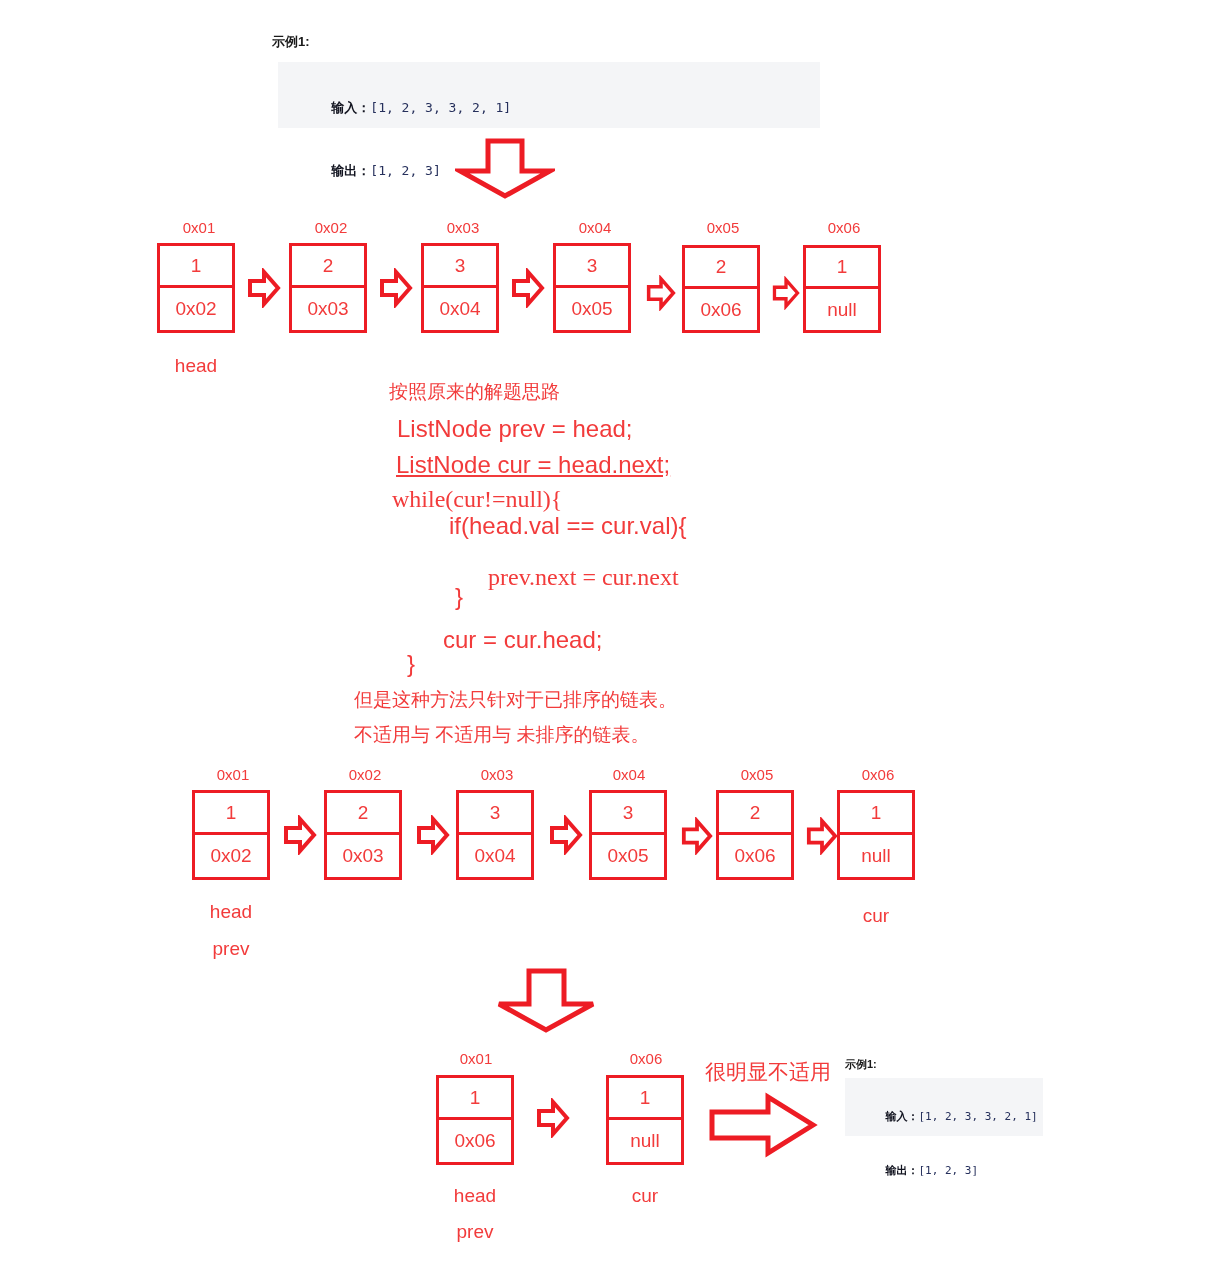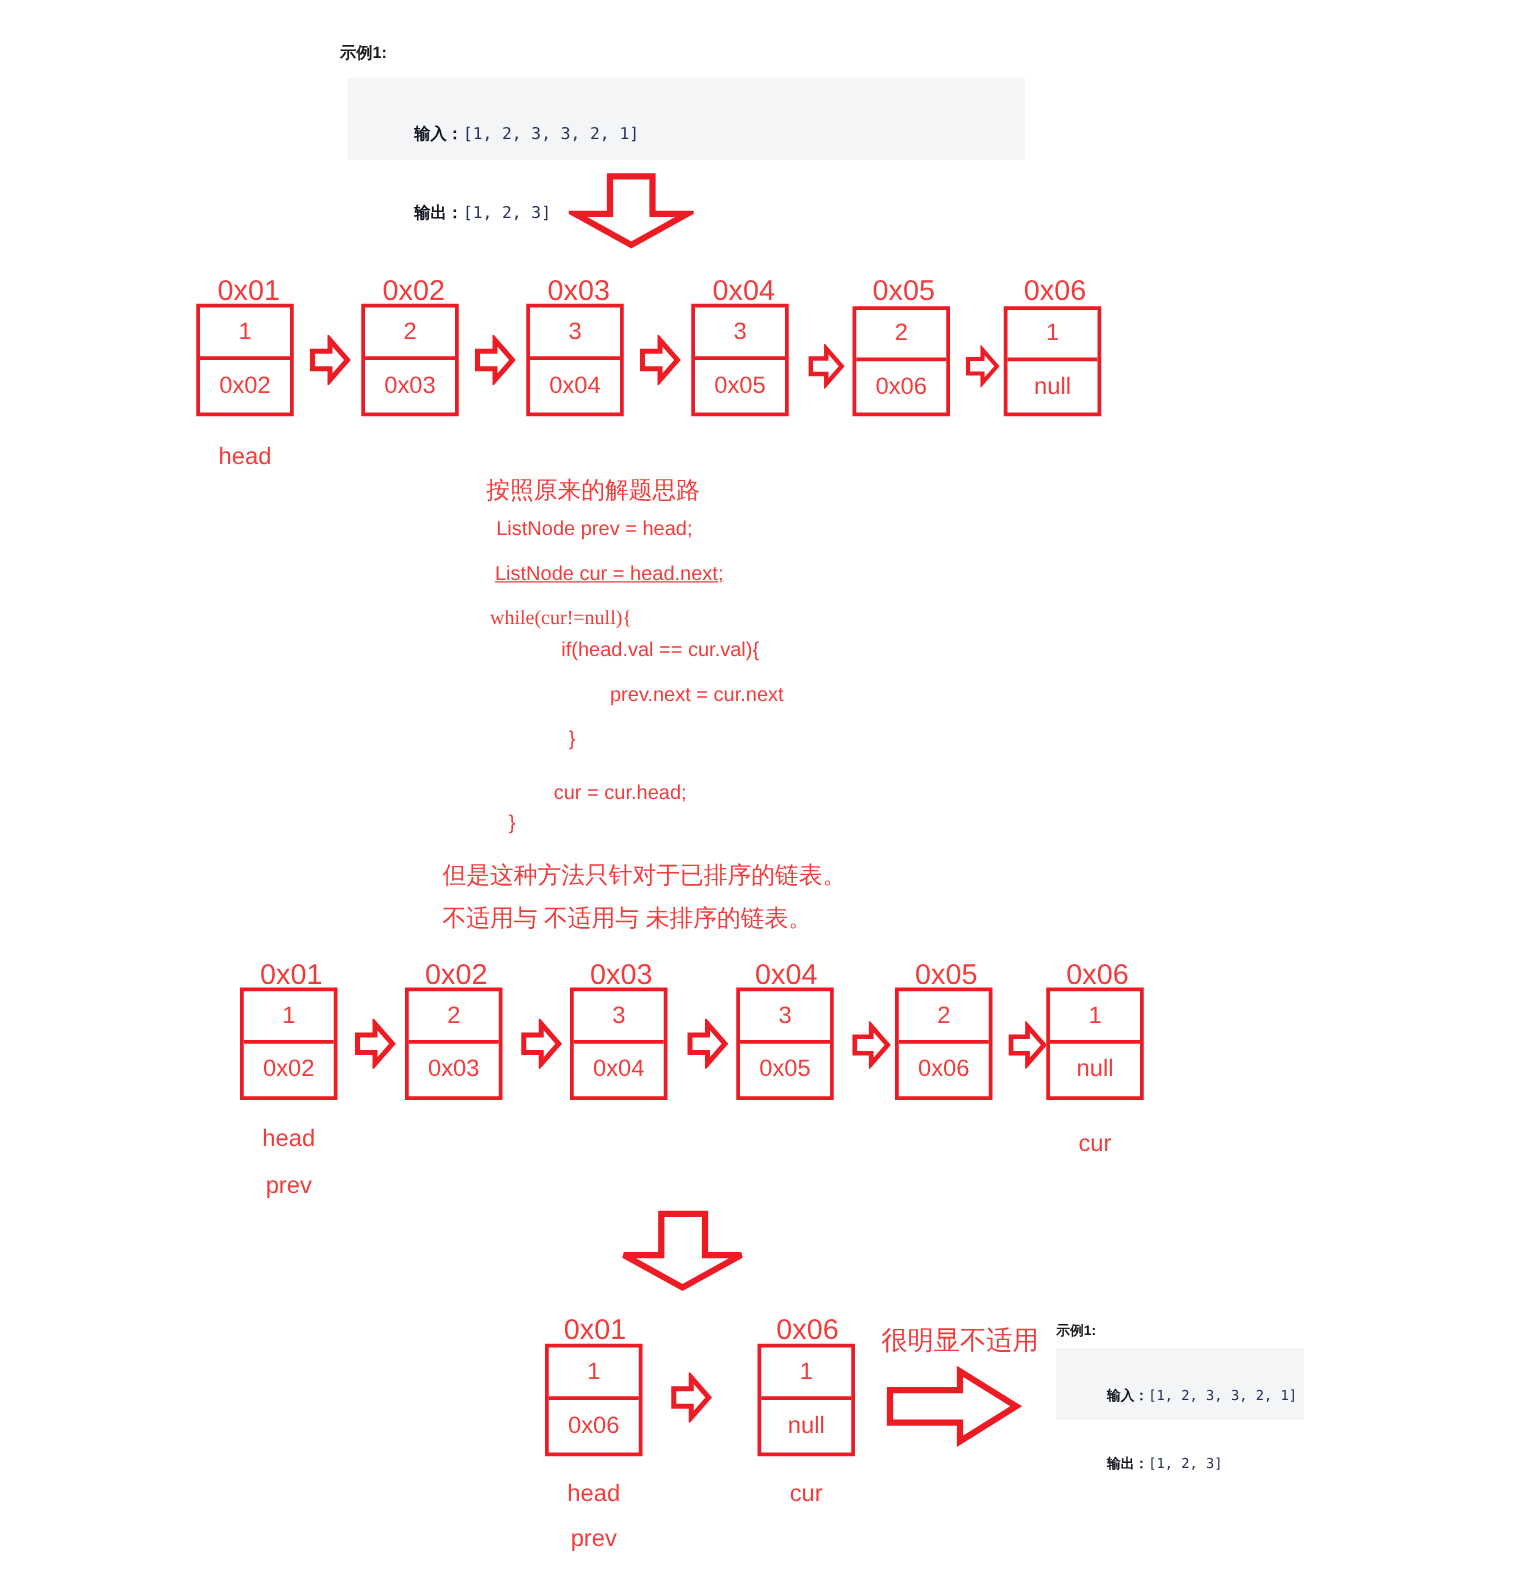--- a/index.html
+++ b/index.html
@@ -48,21 +48,21 @@
     color: #f23b3b;
     font-size: 19px;
     font-family: "Liberation Sans", "DejaVu Sans", sans-serif;
   }
   .node .cell-top {
     border-bottom: 3px solid #ed1c24;
   }
   .node-addr {
     position: absolute;
     color: #f23b3b;
-    font-size: 23px;
+    font-size: 15px;
     text-align: center;
     white-space: nowrap;
   }
   .node-label {
     position: absolute;
     color: #f23b3b;
     font-size: 19px;
     text-align: center;
     white-space: nowrap;
   }
@@ -73,21 +73,21 @@
   .arrow-big-right { position: absolute; }
 
   
   .anno {
     position: absolute;
     color: #f23b3b;
     white-space: pre;
     font-family: "Liberation Sans", "DejaVu Sans", sans-serif;
   }
   .anno-cn { font-size: 19px; }
-  .anno-code { font-size: 16px; }
+  .anno-code { font-size: 24px; }
 </style>
 </head>
 <body>
 
 <div class="abs example-title" style="left:272px; top:33px;">示例1:</div>
 
 <div class="abs code-block" style="left:278px; top:62px; width:542px; height:66px; padding:14px 0 0 22px;">
   <div class="code-line" style="font-size:13px; line-height:21px;">
     <span class="code-key">输入：</span><span class="code-val">[1, 2, 3, 3, 2, 1]</span>
   </div>
@@ -156,21 +156,21 @@
   <div class="cell cell-top" style="height:41px;">1</div>
   <div class="cell" style="height:41px;">null</div>
 </div>
 
 <div class="anno anno-cn" style="left:389px; top:379px;">按照原来的解题思路</div>
 
 <div class="anno anno-code" style="left:397px; top:415px;">ListNode prev = head;</div>
 <div class="anno anno-code" style="left:396px; top:451px;text-decoration:underline;">ListNode cur = head.next;</div>
 <div class="anno anno-code" style="left:392px; top:486px;font-family:Liberation Serif, serif;">while(cur!=null){</div>
 <div class="anno anno-code" style="left:449px; top:512px;">if(head.val == cur.val){</div>
-<div class="anno anno-code" style="left:488px; top:548px;">prev.next = cur.next</div>
+<div class="anno anno-code" style="left:488px; top:564px;font-family:Liberation Serif, serif;">prev.next = cur.next</div>
 <div class="anno anno-code" style="left:455px; top:583px;">}</div>
 <div class="anno anno-code" style="left:443px; top:626px;">cur = cur.head;</div>
 <div class="anno anno-code" style="left:407px; top:650px;">}</div>
 
 <div class="anno anno-cn" style="left:354px; top:687px;">但是这种方法只针对于已排序的链表。</div>
 <div class="anno anno-cn" style="left:354px; top:722px;">不适用与 不适用与 未排序的链表。</div>
 
 <div class="node-addr" style="left:194px; top:766px; width:78px;">0x01</div>
 <div class="node" style="left:192px; top:790px; width:78px; height:90px;">
   <div class="cell cell-top" style="height:42px;">1</div>

